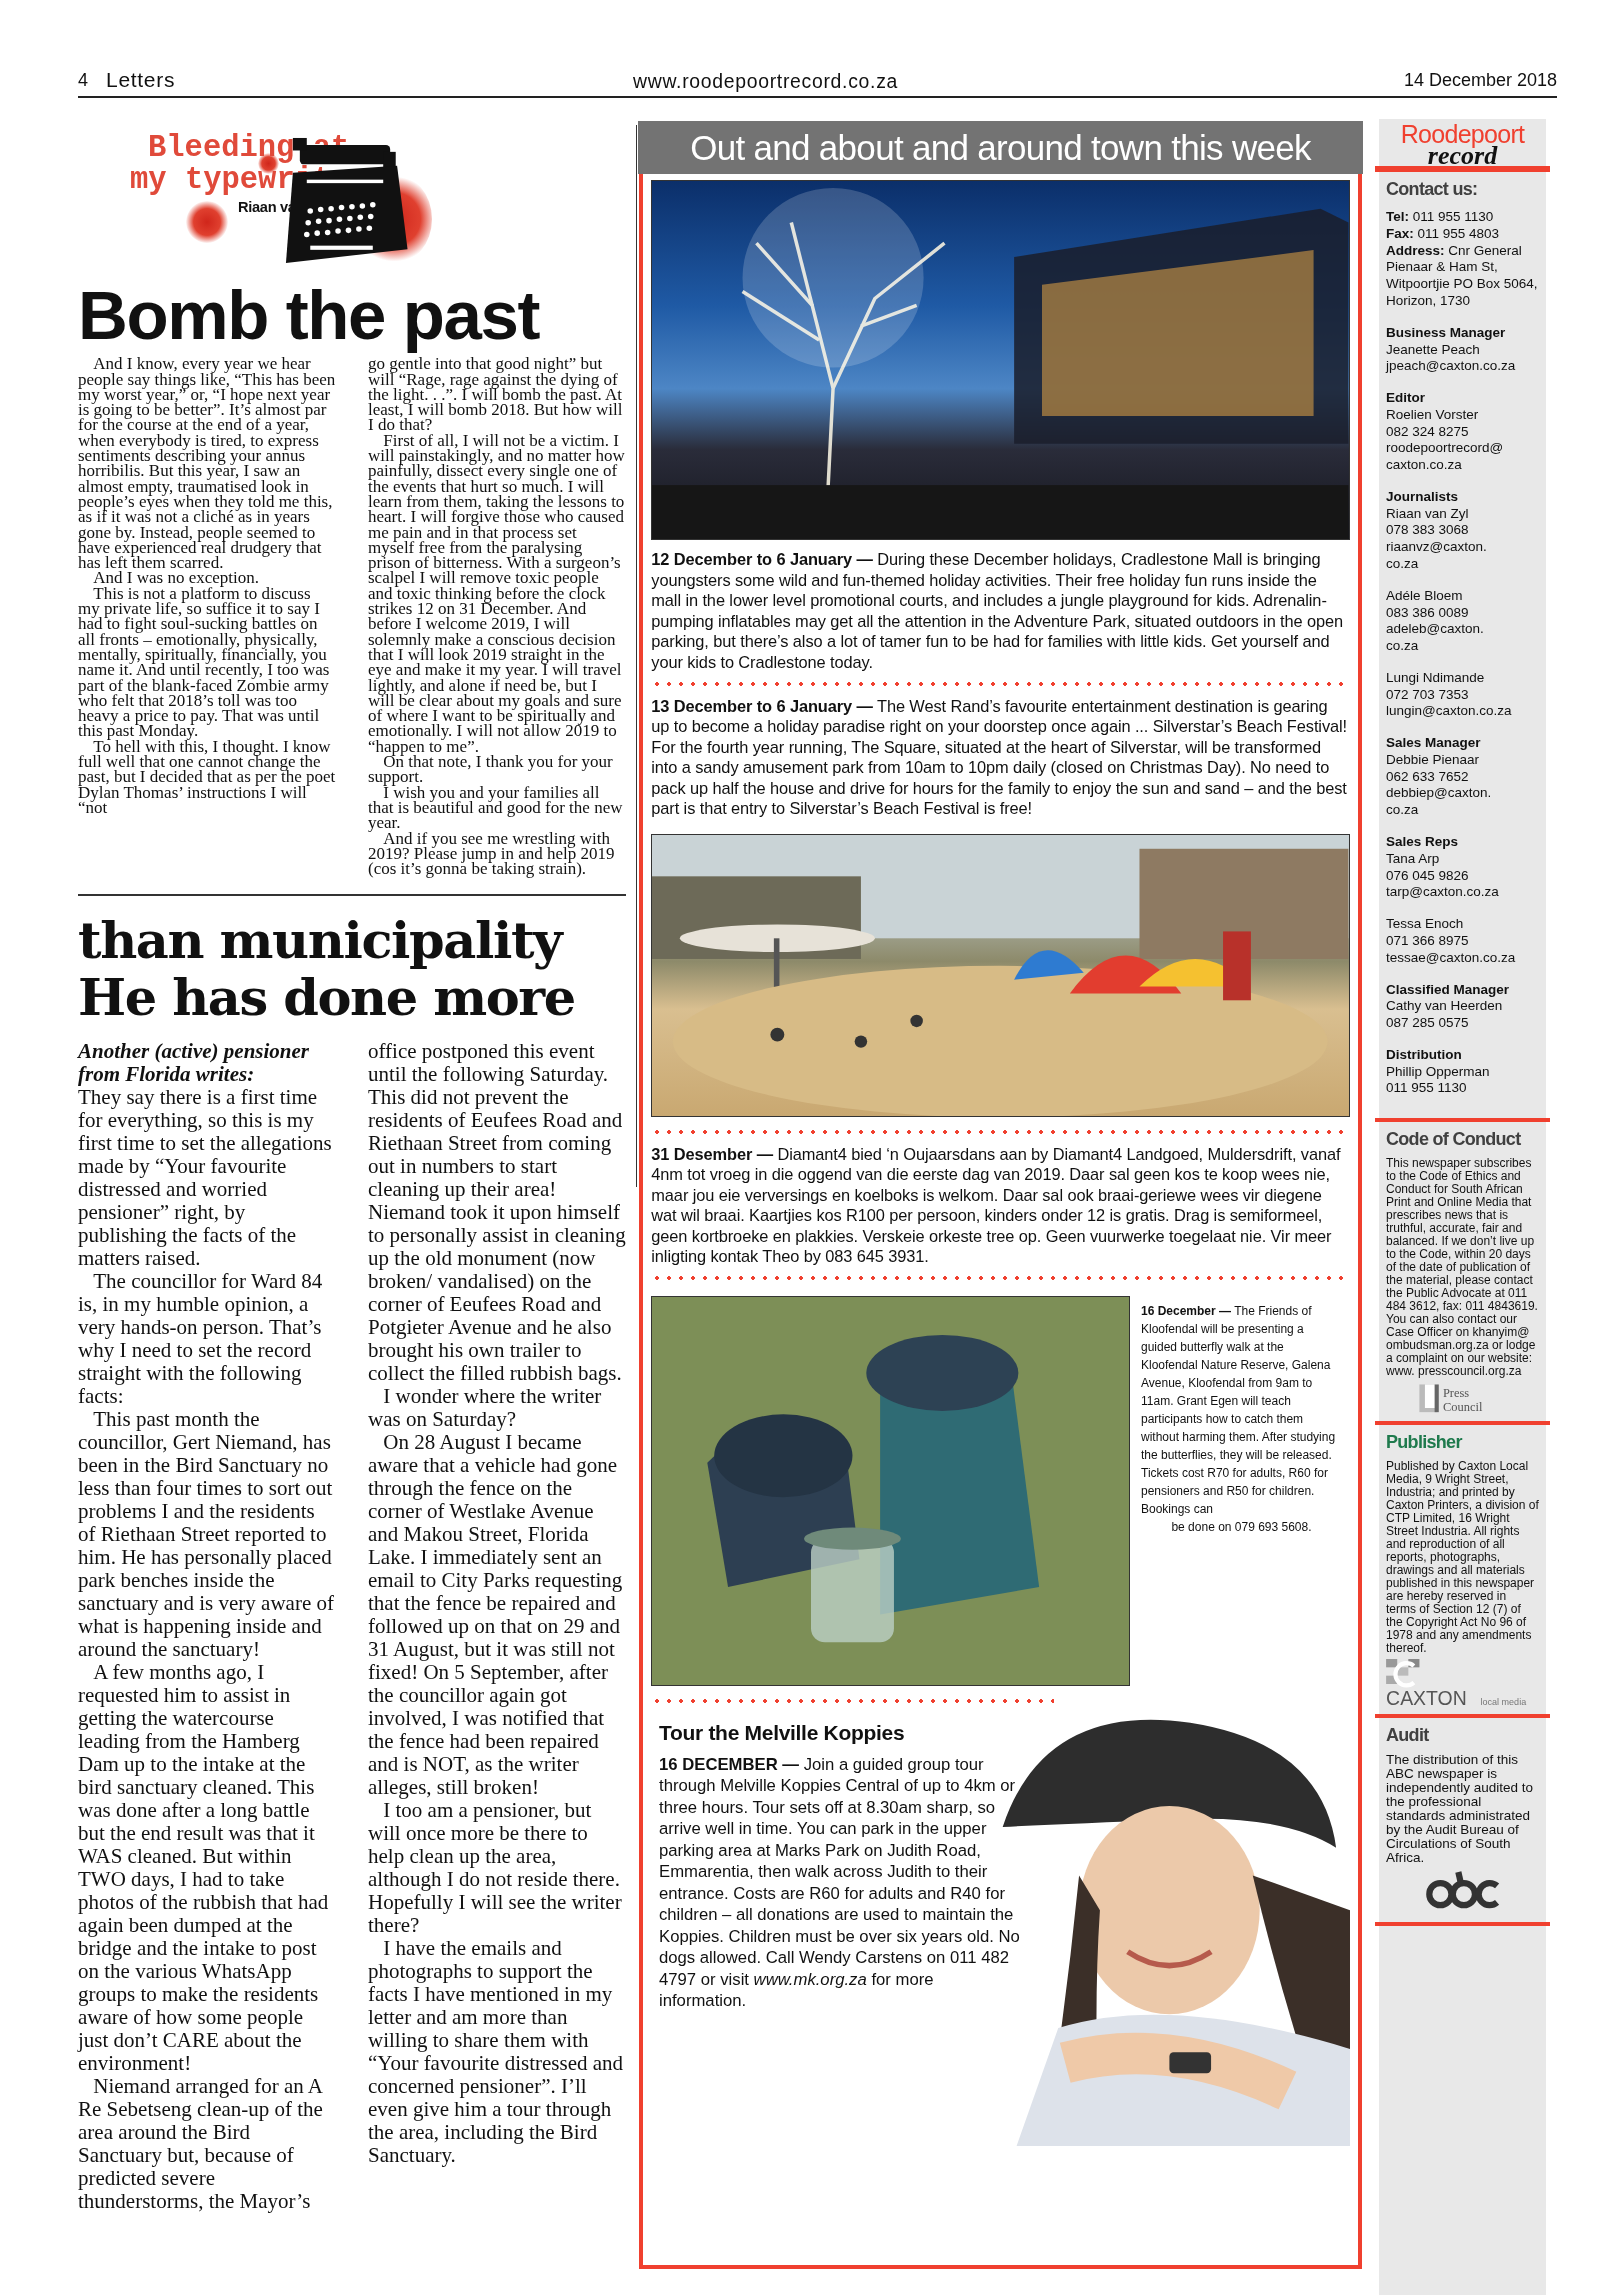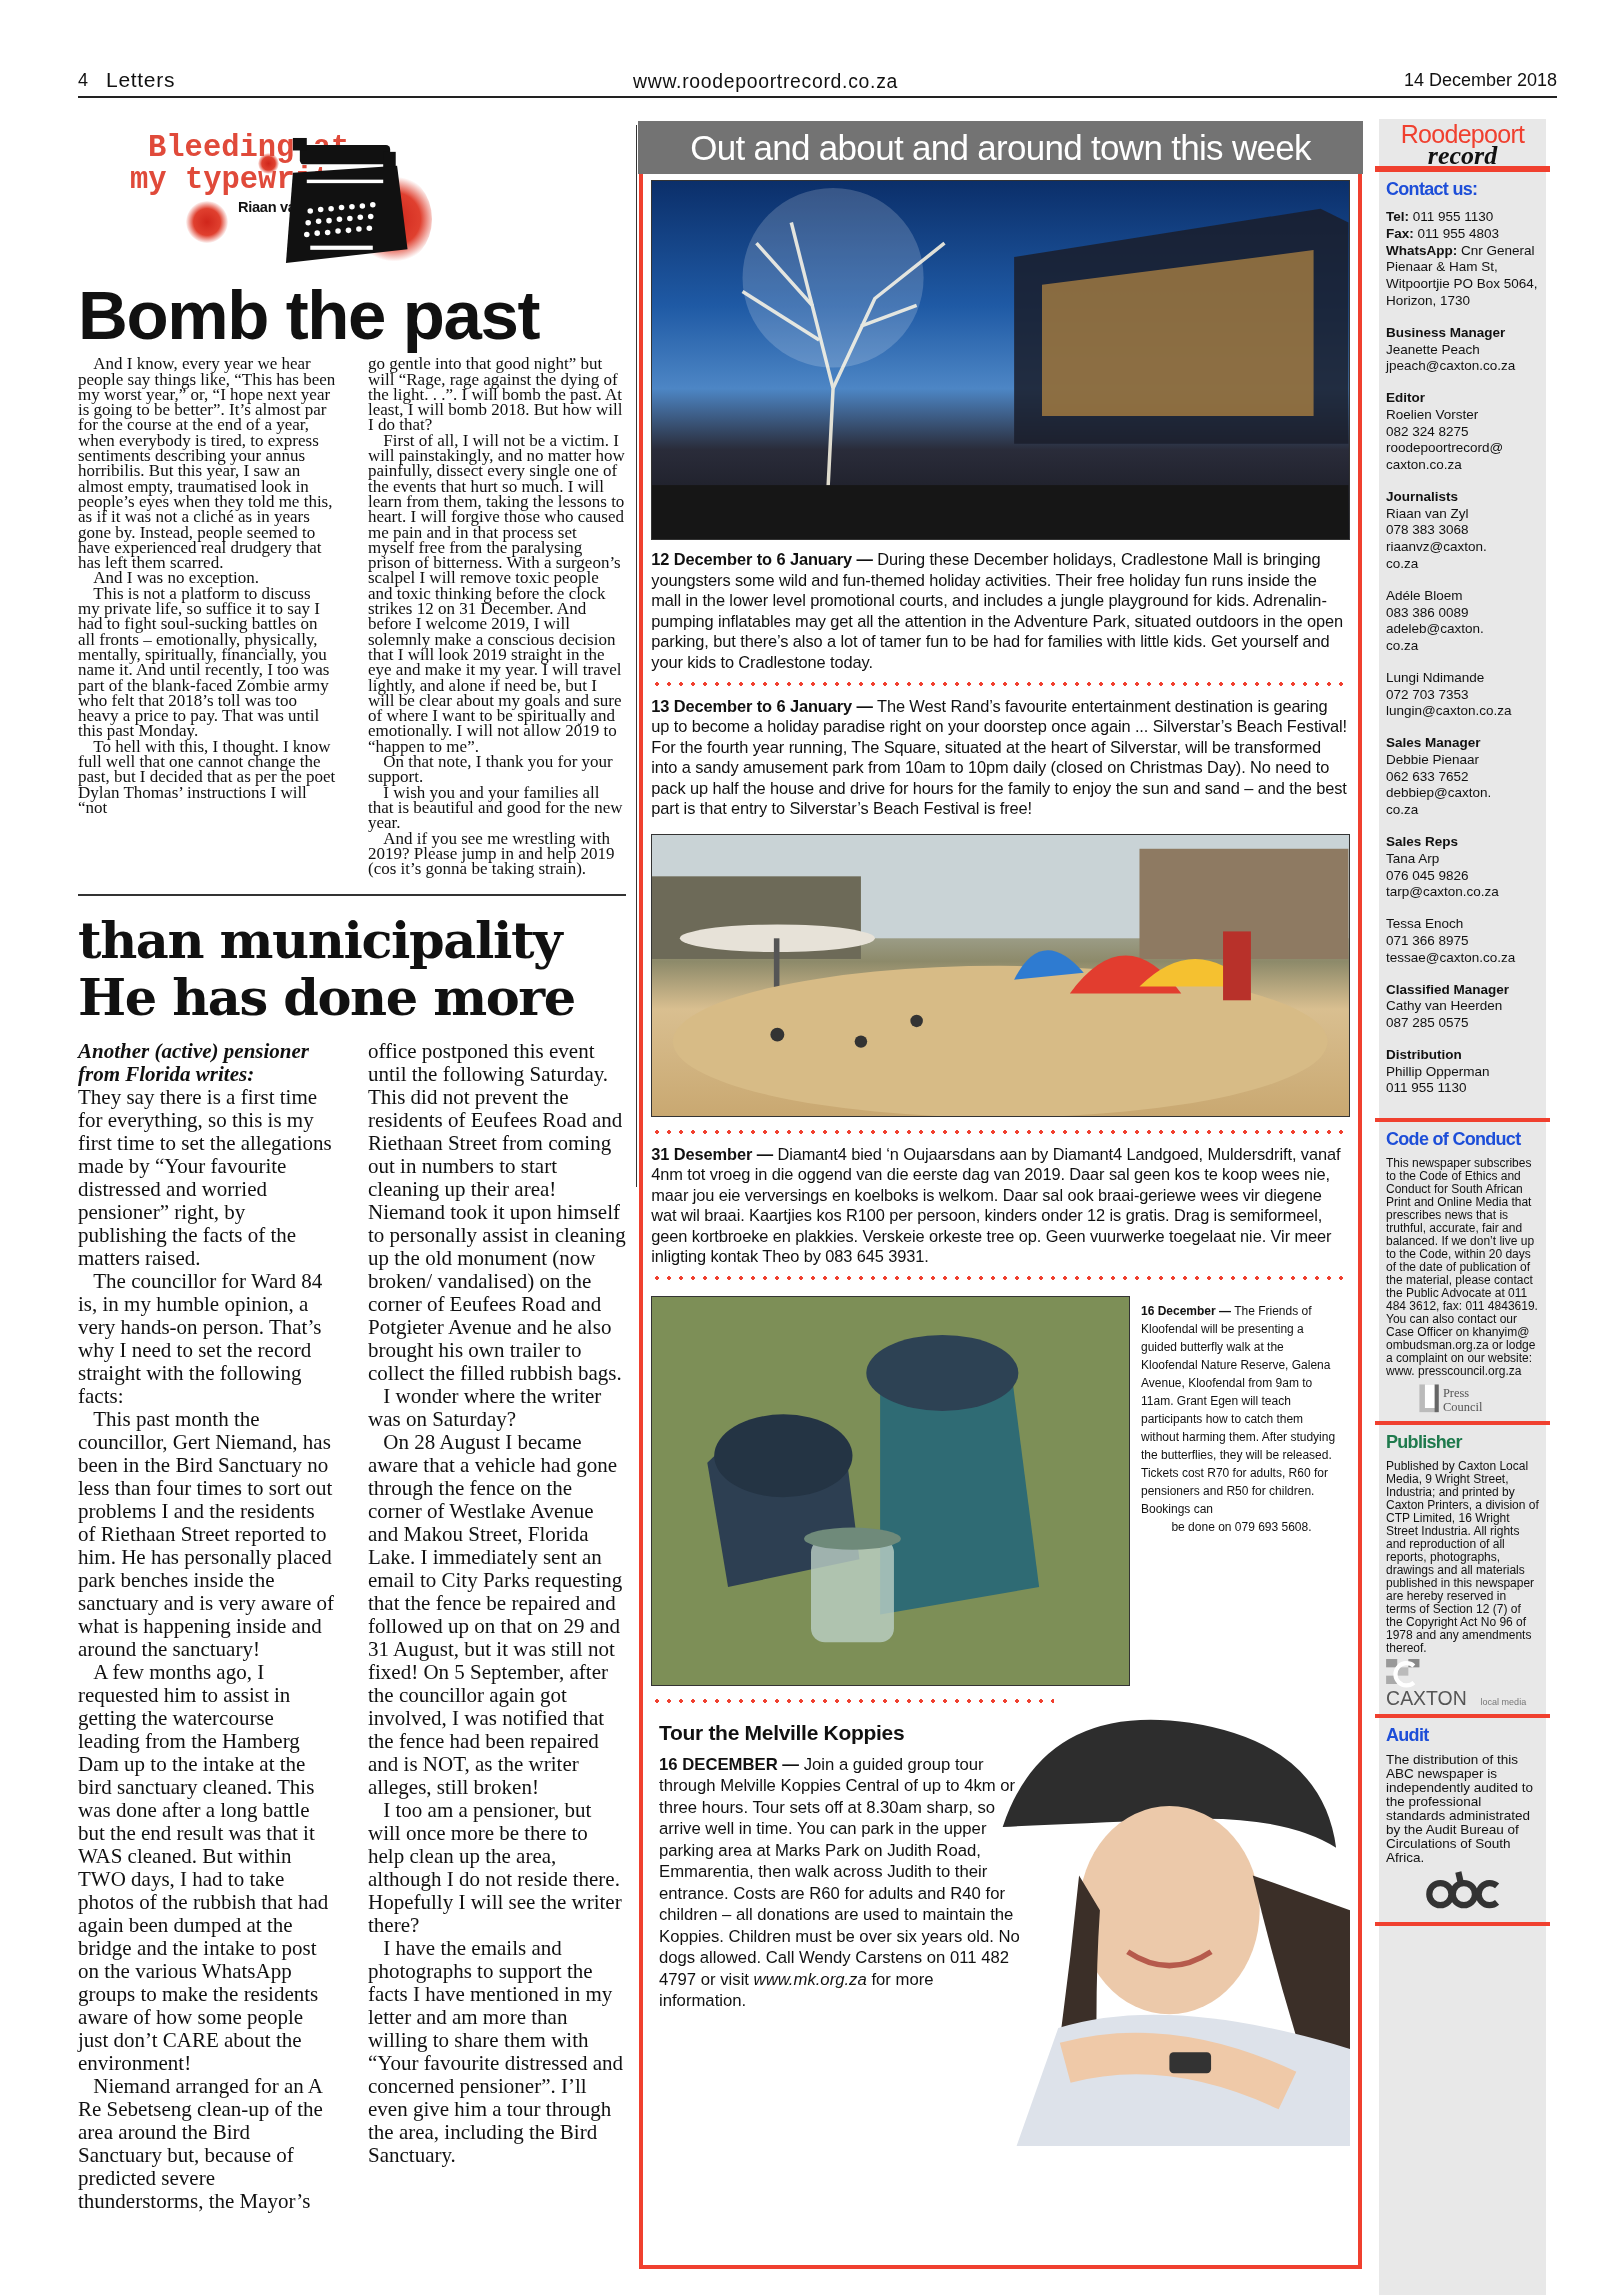--- a/index.html
+++ b/index.html
@@ -52,21 +52,21 @@
   .koppies h3 { font-size: 21px; font-weight: bold; letter-spacing: -0.3px; margin-bottom: 8.3px; }
   .koppies p { font-size: 16.7px; line-height: 21.5px; }
   .bottom-dots { position: absolute; left: 8.3px; top: 419px; width: 403px; height: 4.2px; background-image: radial-gradient(circle, #f0402f 1.7px, transparent 2.1px); background-size: 12px 4.2px; background-repeat: repeat-x; }
 
   
   .sidebar { position: absolute; left: 1379px; top: 119px; width: 167px; background: #e8e8e8; font-family: "Liberation Sans", sans-serif; color: #111; height: 2176px; }
   .masthead { height: 47px; position: relative; text-align: center; }
   .mh-1 { color: #f0402f; font-size: 25px; letter-spacing: -0.7px; padding-top: 4.2px; line-height: 23.6px; }
   .mh-2 { font-family: "Liberation Serif", serif; font-style: italic; font-weight: bold; font-size: 26px; line-height: 18px; }
   .red-bar { height: 5.6px; background: #f0402f; margin: 0 -4.2px; }
-  .sb-head { color: #1d4ed8; font-weight: bold; font-size: 18px; letter-spacing: -0.7px; padding: 7px 7px 0 7px; }
+  .sb-head { color: #404040; font-weight: bold; font-size: 18px; letter-spacing: -0.7px; padding: 7px 7px 0 7px; }
   .sb-head.green { color: #1f7a4d; }
   .sb-block { padding: 0 7px; font-size: 13.5px; line-height: 16.7px; }
   .sb-block .gap { height: 15.3px; }
   .sb-block b { font-weight: bold; }
   .sb-small { padding: 0 7px; font-size: 12px; line-height: 13px; }
   .logo-row { text-align: center; padding: 4.2px 0; }
 </style>
 </head>
 <body>
 
@@ -252,21 +252,21 @@
   <div class="masthead">
     <div class="mh-1">Roodepoort</div>
     <div class="mh-2">record</div>
   </div>
   <div class="red-bar"></div>
 
   <div class="sb-head">Contact us:</div>
   <div class="sb-block" style="margin-top:9.7px;">
     <div><b>Tel:</b><span> 011 955 1130</span></div>
     <div><b>Fax:</b><span> 011 955 4803</span></div>
-    <div><b>WhatsApp:</b><span> Cnr General Pienaar &amp; Ham St, Witpoortjie PO Box 5064, Horizon, 1730</span></div>
+    <div><b>Address:</b><span> Cnr General Pienaar &amp; Ham St, Witpoortjie PO Box 5064, Horizon, 1730</span></div>
   </div>
 
   <div class="sb-block" id="staff">
       <div class="gap"></div>
       <div>
         <b style="display: block;">Business Manager</b>
         <div>Jeanette Peach</div>
         <div>jpeach@caxton.co.za</div>
       </div>
       <div class="gap"></div>

